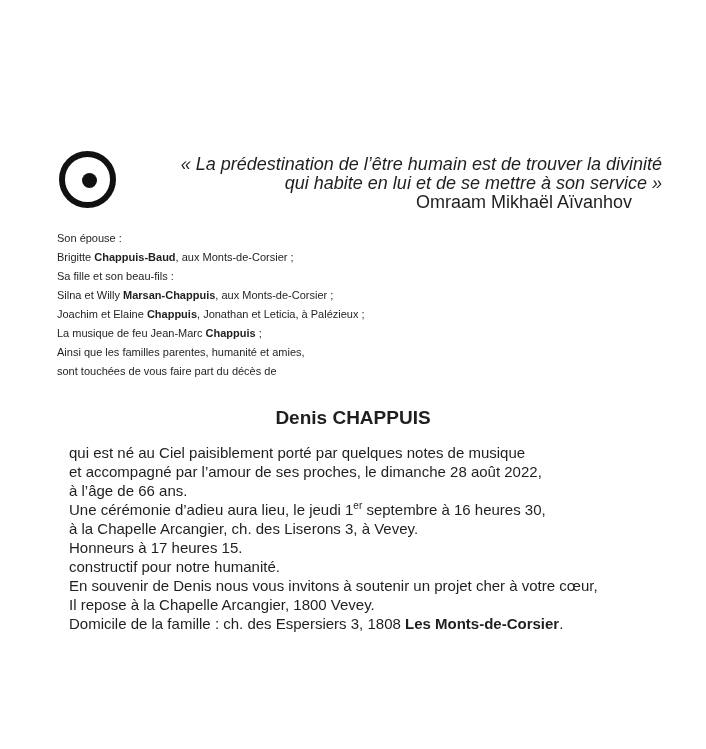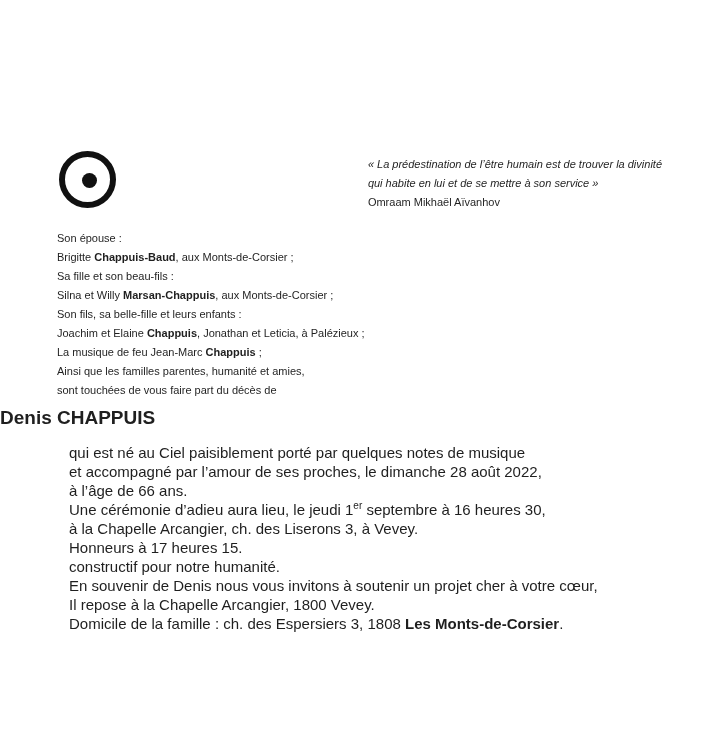--- a/index.html
+++ b/index.html
@@ -30,42 +30,43 @@
     height: 15px;
     margin: -7px 0 0 -6px;
     background: #111111;
     border-radius: 50%;
   }
   
   .quote {
     position: absolute;
     top: 155px;
     right: 44px;
-    text-align: left;
-    font-size: 11px;
+    text-align: right;
+    font-size: 18px;
     line-height: 19px;
     white-space: nowrap;
   }
   .quote .q-line { font-style: italic; }
   .quote .q-attr { font-style: normal; padding-right: 30px; }
   
   .family {
     position: absolute;
     left: 57px;
     top: 229px;
     font-size: 11px;
     line-height: 19px;
     white-space: nowrap;
   }
   
   .deceased-name {
     position: absolute;
     left: 0;
     top: 405px;
     width: 706px;
+    text-align: center;
     font-size: 19px;
     font-weight: bold;
     line-height: 26px;
   }
   
   .body-text {
     position: absolute;
     left: 57px;
     top: 443px;
     font-size: 15px;
@@ -89,21 +90,20 @@
     <div class="q-line">« La prédestination de l’être humain est de trouver la divinité</div>
     <div class="q-line">qui habite en lui et de se mettre à son service »</div>
     <div class="q-attr">Omraam Mikhaël Aïvanhov</div>
   </div>
 
   <div class="family">
     <div><span>Son épouse :</span><span class="b"></span><span></span></div>
     <div><span>Brigitte </span><span class="b">Chappuis-Baud</span><span>, aux Monts-de-Corsier ;</span></div>
     <div><span>Sa fille et son beau-fils :</span><span class="b"></span><span></span></div>
     <div><span>Silna et Willy </span><span class="b">Marsan-Chappuis</span><span>, aux Monts-de-Corsier ;</span></div>
-    <div><span>Son fils, sa belle-fille et leurs enfants :</span><span class="b"></span><span></span></div>
     <div><span>Joachim et Elaine </span><span class="b">Chappuis</span><span>, Jonathan et Leticia, à Palézieux ;</span></div>
     <div><span>La musique de feu Jean-Marc </span><span class="b">Chappuis</span><span> ;</span></div>
     <div><span>Ainsi que les familles parentes, humanité et amies,</span><span class="b"></span><span></span></div>
     <div><span>sont touchées de vous faire part du décès de</span><span class="b"></span><span></span></div>
   </div>
 
   <div class="deceased-name">Denis CHAPPUIS</div>
 
   <div class="body-text">
     <div><span>qui est né au Ciel paisiblement porté par quelques notes de musique</span><sup class="sp"></sup><span class="b"></span><span></span></div>

